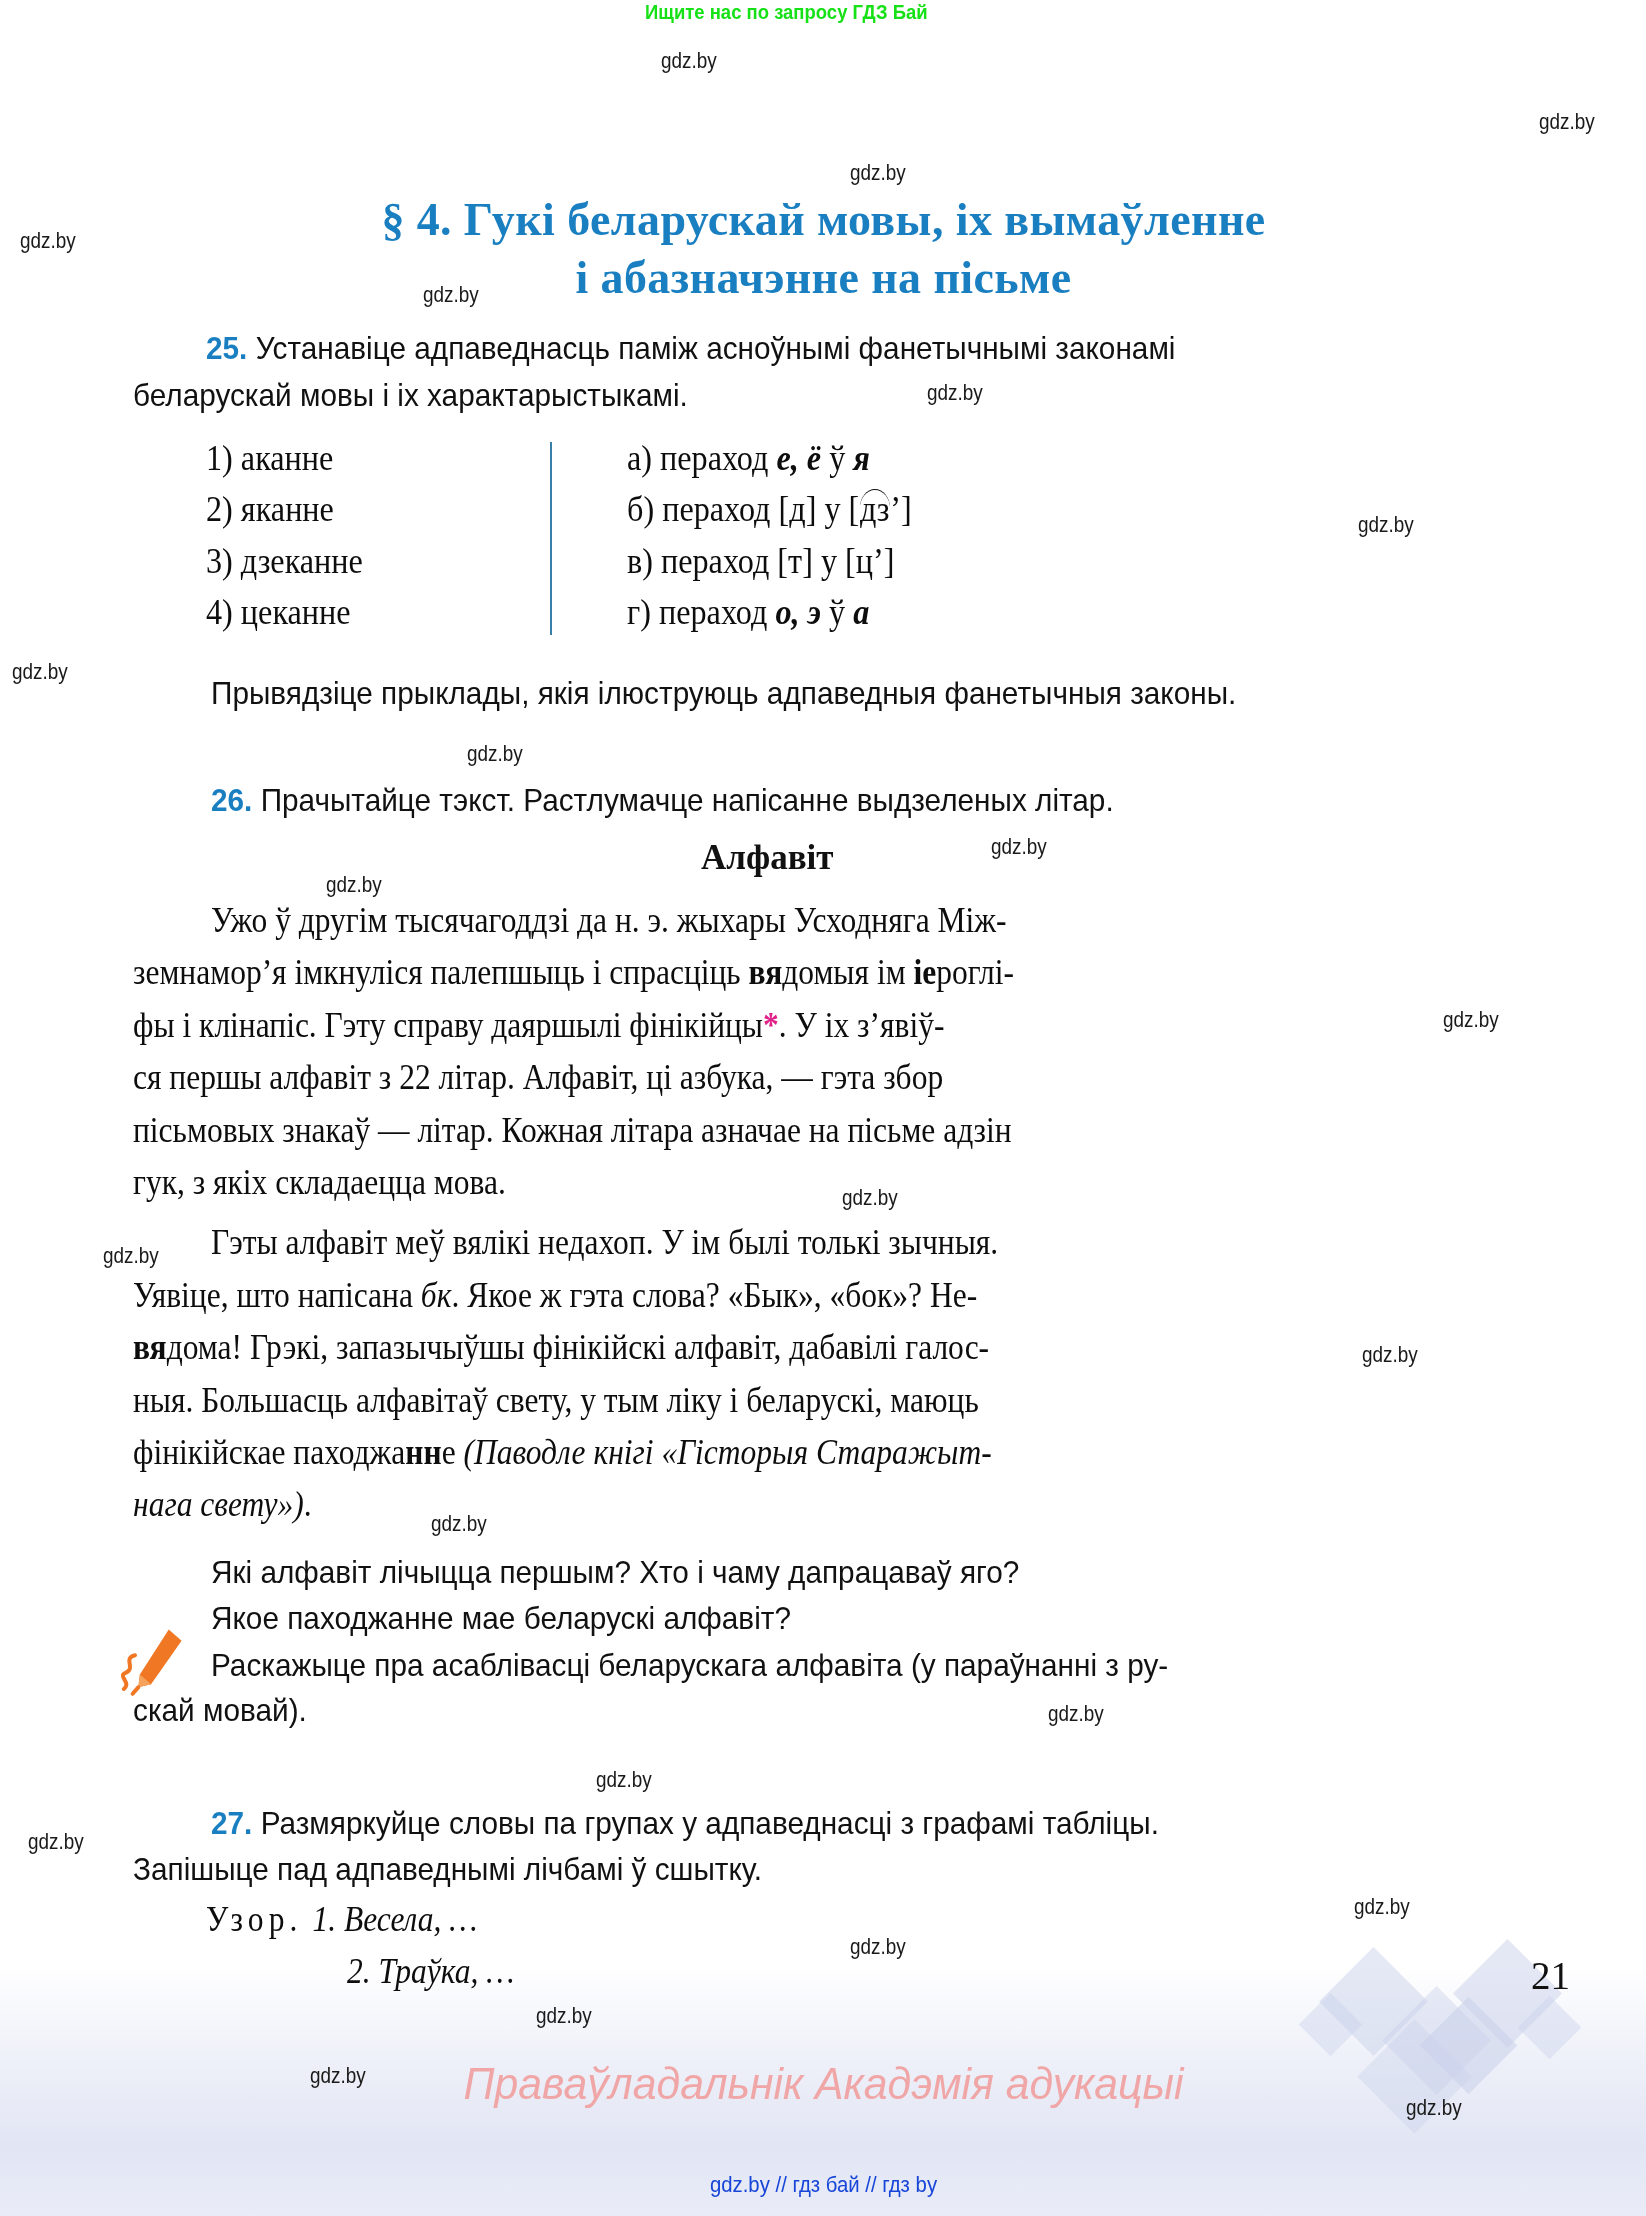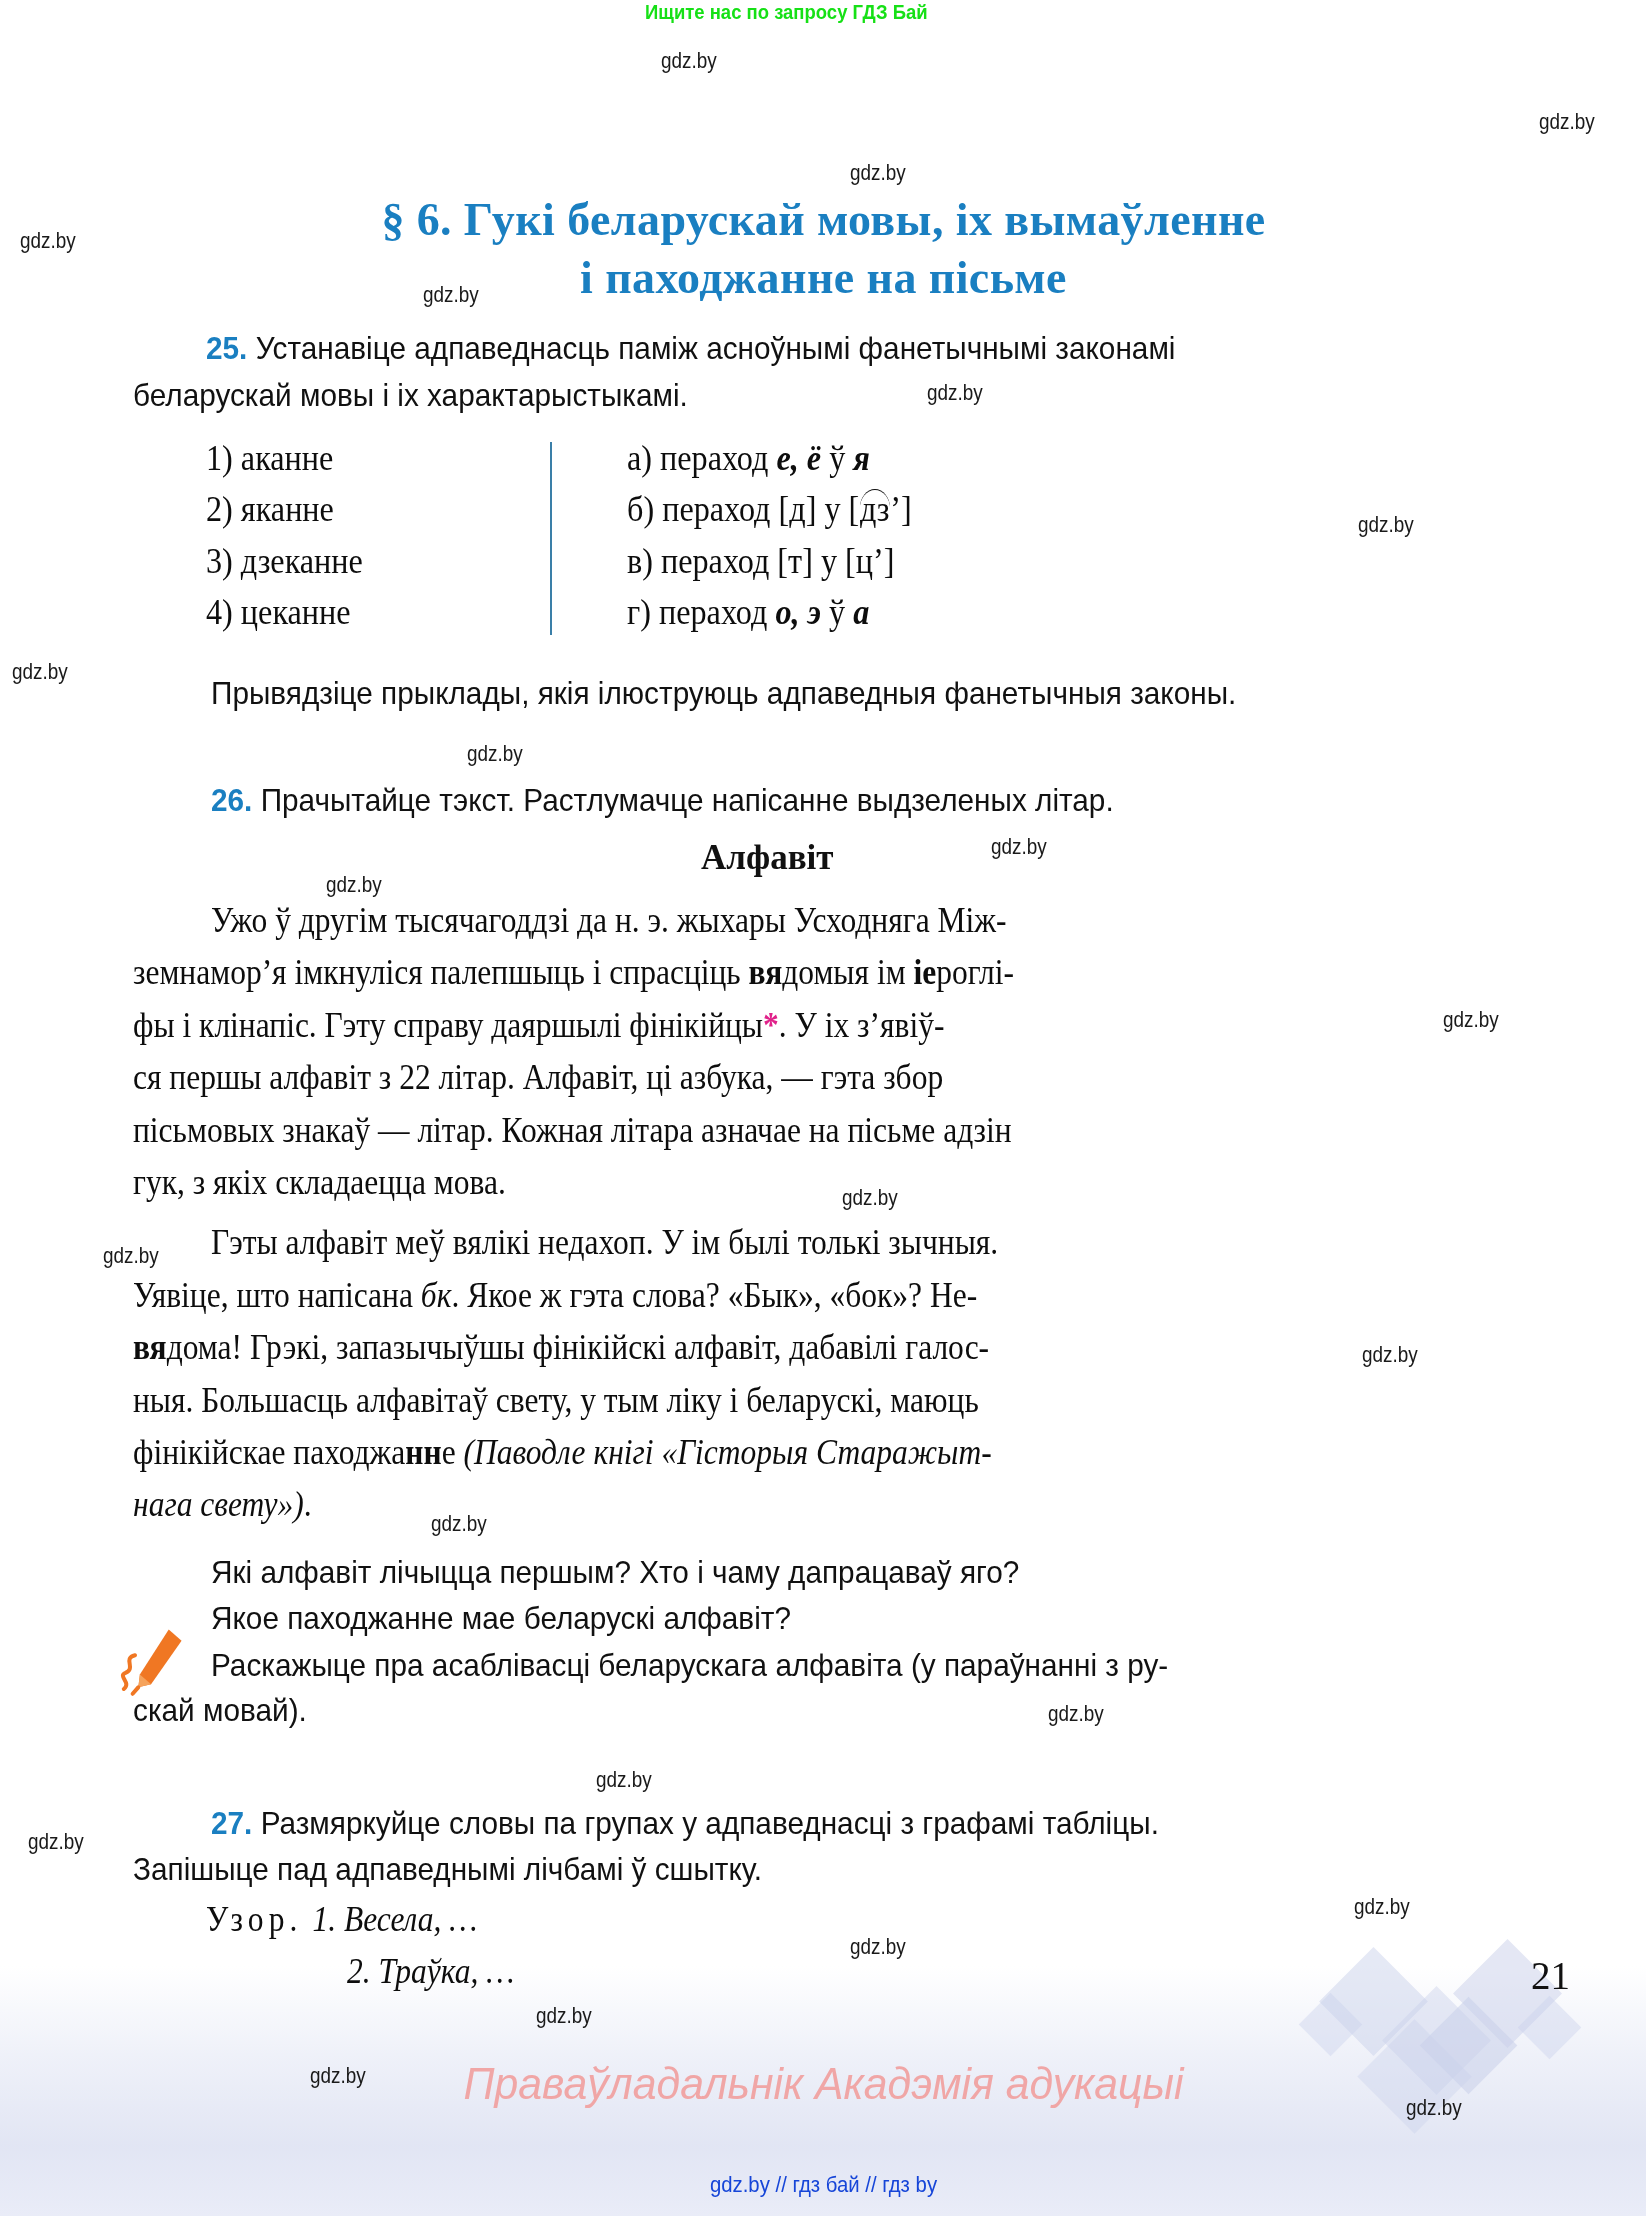--- a/index.html
+++ b/index.html
@@ -181,22 +181,22 @@
     <div class="dia" style="left:50px;  top:8px;  width:77px;  height:77px; opacity:.48;"></div>
     <div class="dia" style="left:113px; top:47px;  width:77px;  height:77px; opacity:.42;"></div>
     <div class="dia" style="left:184px; top:0px;   width:77px;  height:77px; opacity:.50;"></div>
     <div class="dia" style="left:242px; top:50px;  width:45px;  height:45px; opacity:.40;"></div>
     <div class="dia" style="left:149px; top:56px;  width:69px;  height:69px; opacity:.55;"></div>
     <div class="dia" style="left:89px; top:81px; width:81px; height:81px; opacity:.38;"></div>
   </div>
 
   <div class="wm-green" style="left:645px; top:0px;">Ищите нас по запросу ГДЗ Бай</div>
 
-  <div class="sec-title" style="top:193px;">§ 6. Гукі беларускай мовы, іх вымаўленне</div>
-  <div class="sec-title" style="top:251px;">і паходжанне на пісьме</div>
+  <div class="sec-title" style="top:193px;">§ 4. Гукі беларускай мовы, іх вымаўленне</div>
+  <div class="sec-title" style="top:251px;">і абазначэнне на пісьме</div>
 
   <div class="ln sans" style="left:206px; top:330px;">
     <span class="num">25.</span>
     <span>Устанавіце адпаведнасць паміж асноўнымі фанетычнымі законамі</span>
   </div>
   <div class="ln sans" style="left:133px; top:377px;">беларускай мовы і іх характарыстыкамі.</div>
 
   <div class="mt-col" style="left:206px; top:439px;">1) аканне</div>
   <div class="mt-col" style="left:206px; top:490px;">2) яканне</div>
   <div class="mt-col" style="left:206px; top:542px;">3) дзеканне</div>

